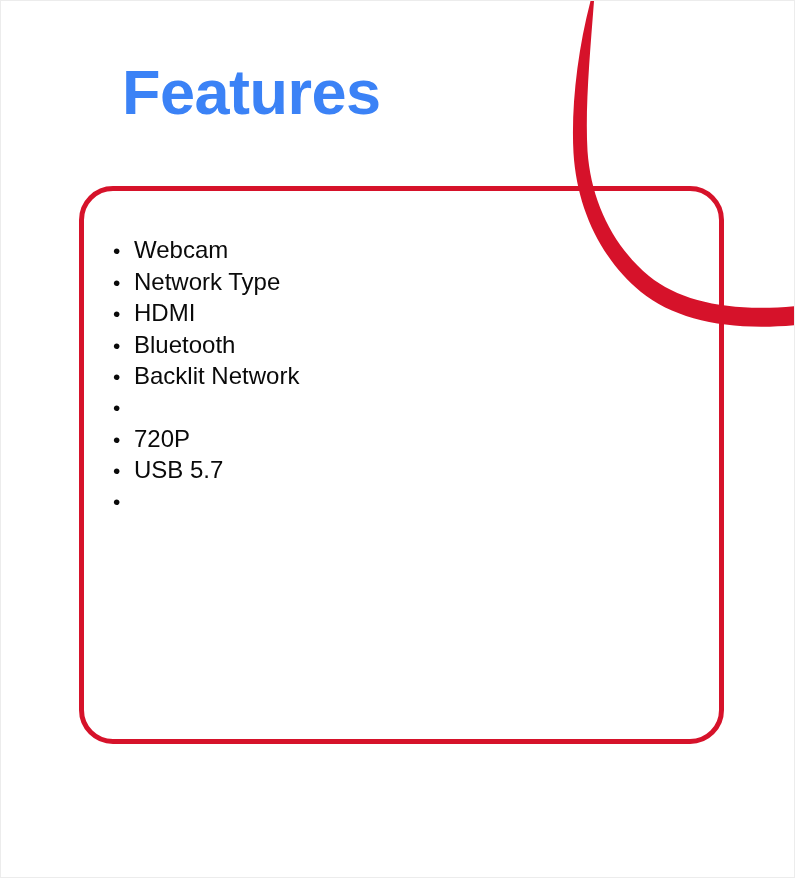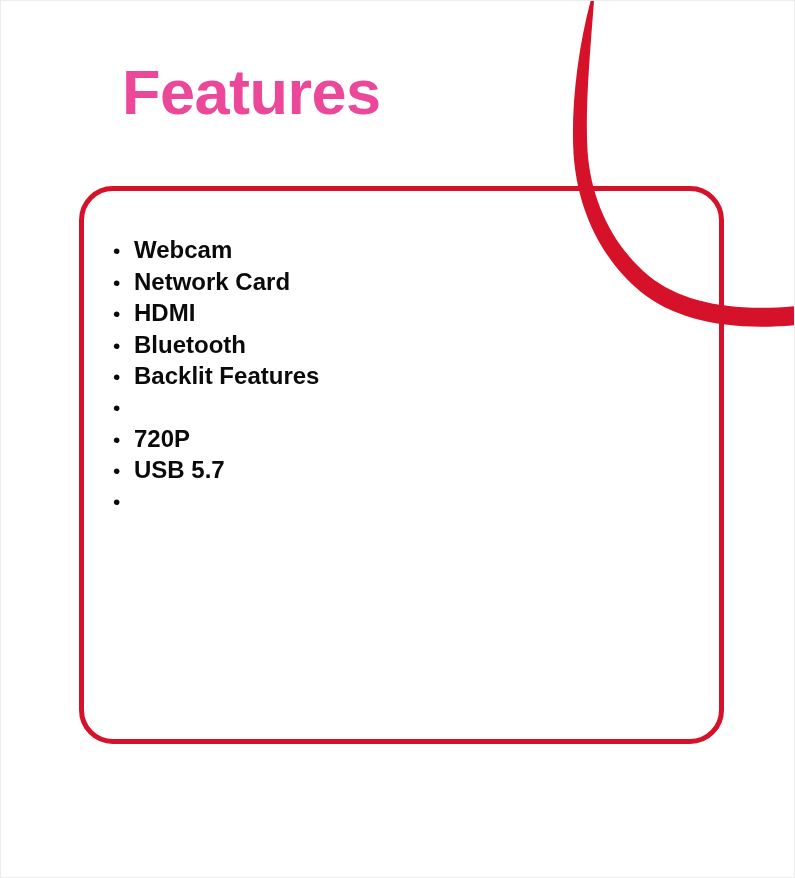--- a/index.html
+++ b/index.html
@@ -35,21 +35,21 @@
   
   #page-title {
     position: absolute;
     left: 121px;
     top: 58px;
     margin: 0;
     font-size: 63px;
     font-weight: bold;
     line-height: 1.05;
     letter-spacing: -0.5px;
-    color: #ec4899;
+    color: #3b82f6;
     white-space: nowrap;
   }
 
   
   #feature-box {
     position: absolute;
     left: 78px;
     top: 185px;
     width: 645px;
     height: 558px;
@@ -79,52 +79,51 @@
   #feature-list .bullet-dot {
     display: inline-block;
     width: 21px;
     flex: 0 0 21px;
     font-size: 21px;
     line-height: 30.6px;
     color: #0a0a0a;
   }
   #feature-list .item-label {
     display: inline-block;
-    font-weight: bold;
   }
 </style>
 </head>
 <body>
 
 <div id="slide">
 
   <h1 id="page-title">Features</h1>
 
   <div id="feature-box"></div>
 
   <ul id="feature-list">
     <li>
       <span class="bullet-dot">•</span>
       <span class="item-label">Webcam</span>
     </li>
     <li>
       <span class="bullet-dot">•</span>
-      <span class="item-label">Network Card</span>
+      <span class="item-label">Network Type</span>
     </li>
     <li>
       <span class="bullet-dot">•</span>
       <span class="item-label">HDMI</span>
     </li>
     <li>
       <span class="bullet-dot">•</span>
       <span class="item-label">Bluetooth</span>
     </li>
     <li>
       <span class="bullet-dot">•</span>
-      <span class="item-label">Backlit Features</span>
+      <span class="item-label">Backlit Network</span>
     </li>
     <li>
       <span class="bullet-dot">•</span>
     </li>
     <li>
       <span class="bullet-dot">•</span>
       <span class="item-label">720P</span>
     </li>
     <li>
       <span class="bullet-dot">•</span>

